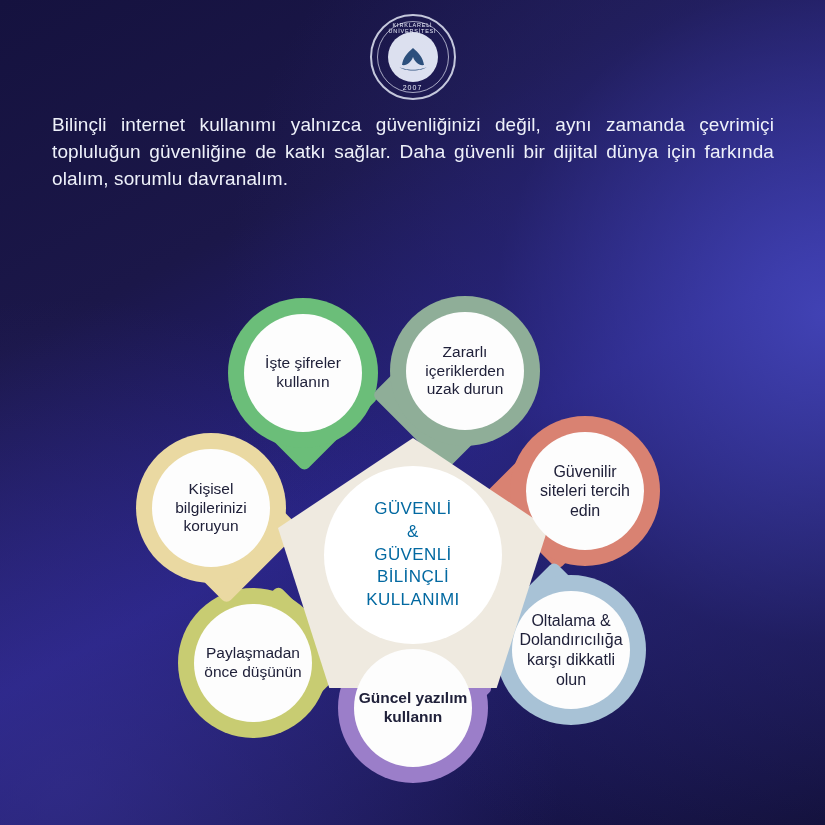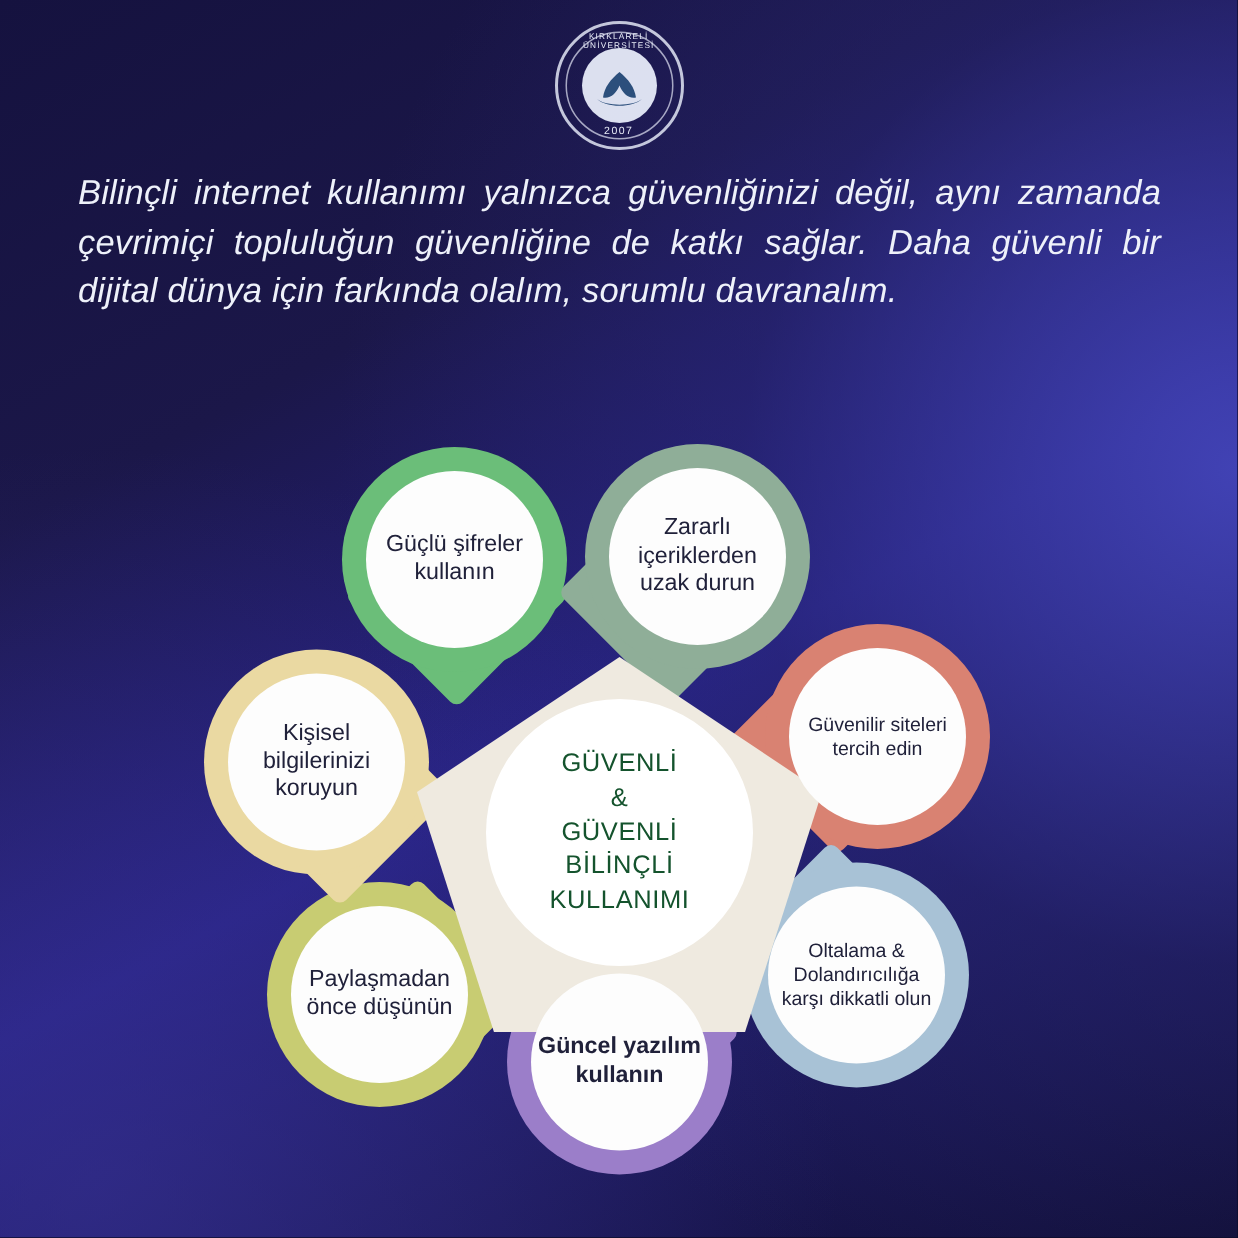--- a/index.html
+++ b/index.html
@@ -60,25 +60,24 @@
     font-size: 5.5px;
     letter-spacing: 0.8px;
   }
   .logo-top-text { top: 8px; }
   .logo-bottom-text { bottom: 9px; font-size: 7px; letter-spacing: 1px; }
 
   
   .para {
     position: absolute;
     color: #eef1fa;
-    font-size: 23px;
+    font-size: 19px;
     line-height: 1.42;
     text-align: justify;
     letter-spacing: 0.1px;
-    font-style: italic;
   }
   #para1 { left: 52px; top: 112px; width: 722px; }
   #para2 { left: 52px; top: 236px; width: 722px; text-align: left; }
 
   
   .diagram {
     position: absolute;
     left: 128px;
     top: 288px;
     width: 570px;
@@ -132,21 +131,21 @@
   .pin.p2 .tail { transform: rotate(45deg) translate(-16px, 22px); }
   .pin.p3 { left: 368px; top: 287px; --c:#a8c2d6; }
   .pin.p3 .tail { transform: rotate(45deg) translate(-22px, 2px); }
   .pin.p4 { left: 210px; top: 345px; font-weight: bold; --c:#9b7ec9; }
   .pin.p4 .tail { transform: rotate(45deg) translate(-10px, -18px); }
   .pin.p5 { left: 50px;  top: 300px; text-decoration: underline; --c:#c8cc72; }
   .pin.p5 .tail { transform: rotate(45deg) translate(16px, -20px); }
   .pin.p6 { left: 8px;   top: 145px; --c:#ead9a2; }
   .pin.p6 .tail { transform: rotate(45deg) translate(26px, 4px); }
 
-  .pin.p2 .inner, .pin.p3 .inner { font-size: 13px; }
+  .pin.p2 .inner, .pin.p3 .inner { font-size: 16px; }
 
   .center-poly {
     position: absolute;
     left: 150px;
     top: 150px;
     width: 270px;
     height: 250px;
     background: #efeae0;
     clip-path: polygon(50% 0%, 100% 36%, 81% 100%, 19% 100%, 0% 36%);
     z-index: 1;
@@ -159,21 +158,21 @@
     height: 178px;
     border-radius: 50%;
     background: #ffffff;
     z-index: 3;
     display: flex;
     align-items: center;
     justify-content: center;
     text-align: center;
   }
   .center-circle .txt {
-    color: #14532d;
+    color: #0369a1;
     font-size: 17px;
     line-height: 1.34;
     letter-spacing: 0.4px;
   }
 </style>
 </head>
 <body>
 
 <div id="poster">
 
@@ -191,21 +190,21 @@
 
   <div class="para" id="para1">Bilinçli internet kullanımı yalnızca güvenliğinizi değil, aynı zamanda çevrimiçi topluluğun güvenliğine de katkı sağlar. Daha güvenli bir dijital dünya için farkında olalım, sorumlu davranalım.</div>
 
   <div class="diagram">
 
     <div class="center-poly"></div>
 
     <div class="pin p0" style="--c: #6bbe79;">
       <div class="tail"></div>
       <div class="drop"></div>
-      <div class="inner">Güçlü şifreler kullanın</div>
+      <div class="inner">İşte şifreler kullanın</div>
     </div>
 
     <div class="pin p1" style="--c: #8fae98;">
       <div class="tail"></div>
       <div class="drop"></div>
       <div class="inner">Zararlı içeriklerden uzak durun</div>
     </div>
 
     <div class="pin p2" style="--c: #d98272;">
       <div class="tail"></div>

